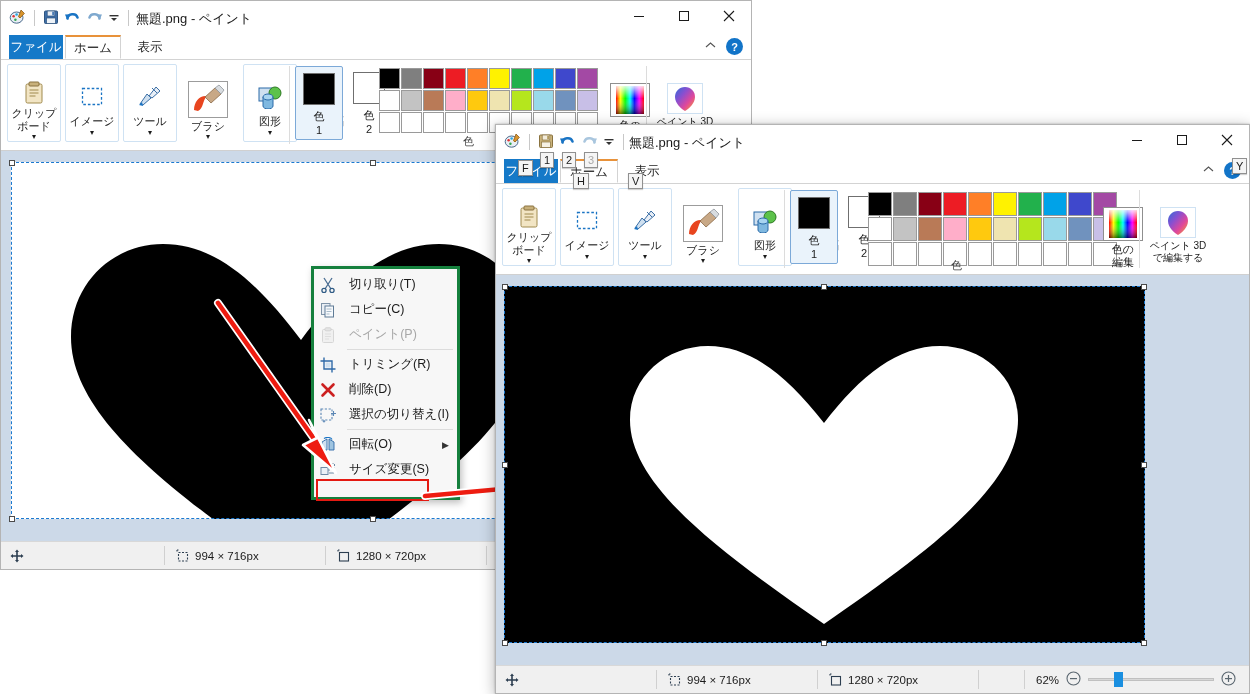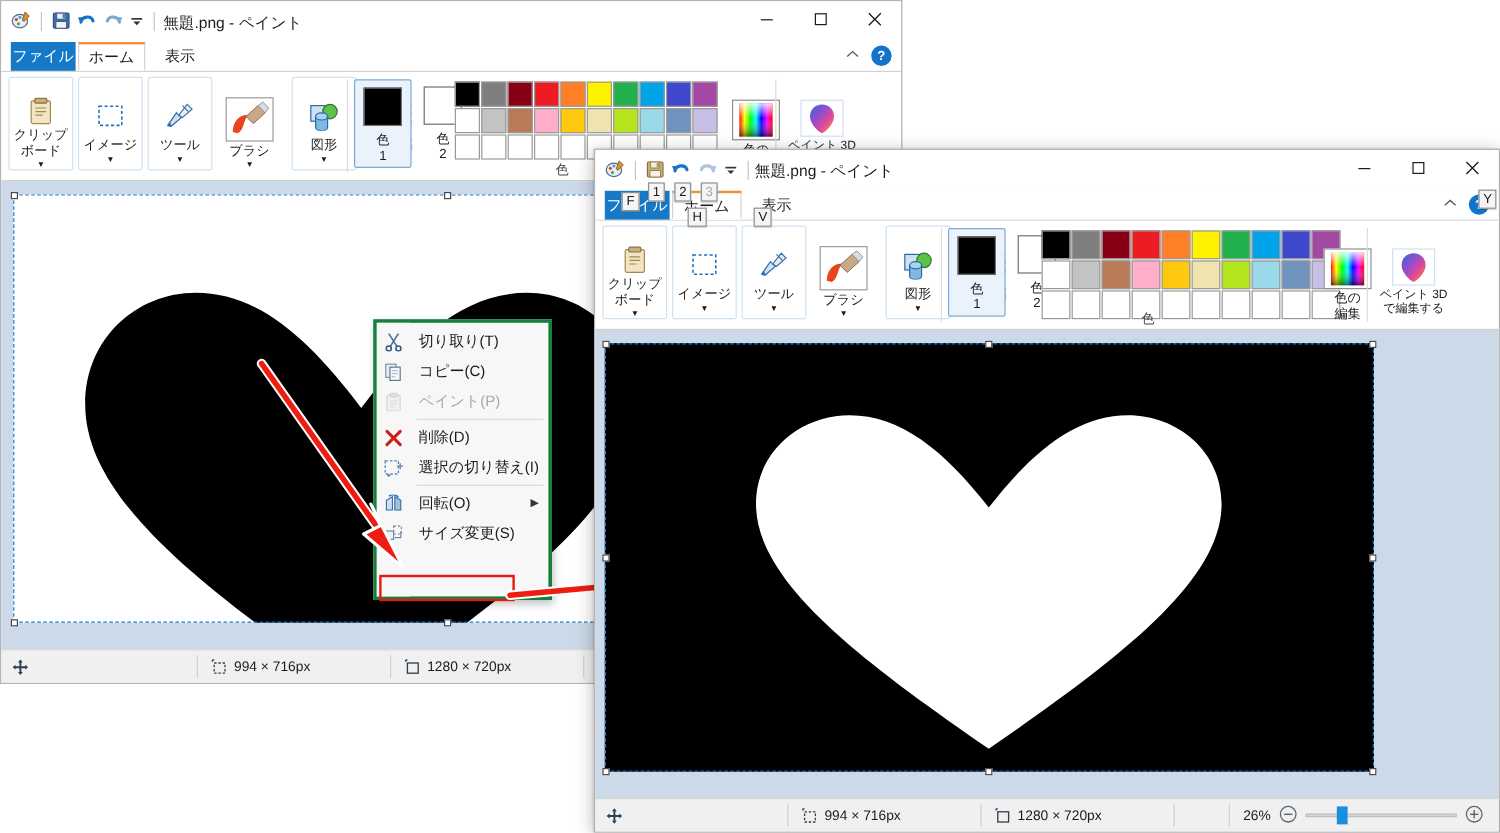--- a/index.html
+++ b/index.html
@@ -413,20 +413,30 @@
             <rect x="5" y="0.8" width="6" height="3" rx="1" fill="#cfcfcf" stroke="#a8a8a8"></rect>
             <path d="M5 7h6M5 9.5h6M5 12h4" stroke="#c0c0c0" stroke-width="1"></path>
           </svg>
         </span>
         <span class="ctxlabel" style="color: rgb(168, 168, 168);">ペイント(P)</span>
       </div>
       <div class="ctxsep"></div>
       <div class="ctxitem">
         <span class="ctxicon">
           <svg width="16" height="16" viewBox="0 0 16 16">
+            <path d="M4 0.5 V12 H15.5" stroke="#2f6aa8" stroke-width="1.4" fill="none"></path>
+            <path d="M0.5 4 H12 V15.5" stroke="#2f6aa8" stroke-width="1.4" fill="none"></path>
+            <rect x="5.5" y="5.5" width="5" height="5" fill="#cfe0f0"></rect>
+          </svg>
+        </span>
+        <span class="ctxlabel">トリミング(R)</span>
+      </div>
+      <div class="ctxitem">
+        <span class="ctxicon">
+          <svg width="16" height="16" viewBox="0 0 16 16">
             <path d="M2.5 2.5 L13.5 13.5 M13.5 2.5 L2.5 13.5" stroke="#cc2020" stroke-width="2.6" stroke-linecap="round"></path>
           </svg>
         </span>
         <span class="ctxlabel">削除(D)</span>
       </div>
       <div class="ctxitem">
         <span class="ctxicon">
           <svg width="17" height="16" viewBox="0 0 17 16">
             <rect x="1" y="2" width="11" height="11" fill="none" stroke="#5b87b5" stroke-width="1.1" stroke-dasharray="2.2 1.6"></rect>
             <path d="M13.5 4 v5 M11 6.5 h5" stroke="#5b87b5" stroke-width="1.1"></path>
@@ -766,21 +776,21 @@
       <svg width="15" height="14" viewBox="0 0 15 14">
         <path d="M3 1 v1.5 M3 1 h1.5" stroke="#2c3e50" stroke-width="1.1" fill="none"></path>
         <rect x="4.5" y="3.5" width="9" height="8.5" fill="none" stroke="#2c3e50" stroke-width="1.1"></rect>
       </svg>
       <span>1280 × 720px</span>
     </div>
     <div class="stdiv" style="left:482px;"></div>
     <div class="stdiv" style="left:528px;"></div>
 
     <div style="position:absolute;left:540px;top:0;height:27px;display:flex;align-items:center;gap:7px;">
-      <span style="font-size:11.5px;">26%</span>
+      <span style="font-size:11.5px;">62%</span>
       <span>
         <svg width="15" height="15" viewBox="0 0 15 15">
           <circle cx="7.5" cy="7.5" r="6.5" fill="none" stroke="#5b6770" stroke-width="1.1"></circle>
           <rect x="4" y="7" width="7" height="1.2" fill="#5b6770"></rect>
         </svg>
       </span>
       <span style="position:relative;width:126px;height:15px;display:inline-block;">
         <span style="position:absolute;left:0;top:6px;width:126px;height:3px;background:#d8d8d8;border:1px solid #c0c0c0;box-sizing:border-box;"></span>
         <span style="position:absolute;left:26px;top:0px;width:9px;height:15px;background:#1a8fe0;"></span>
       </span>

